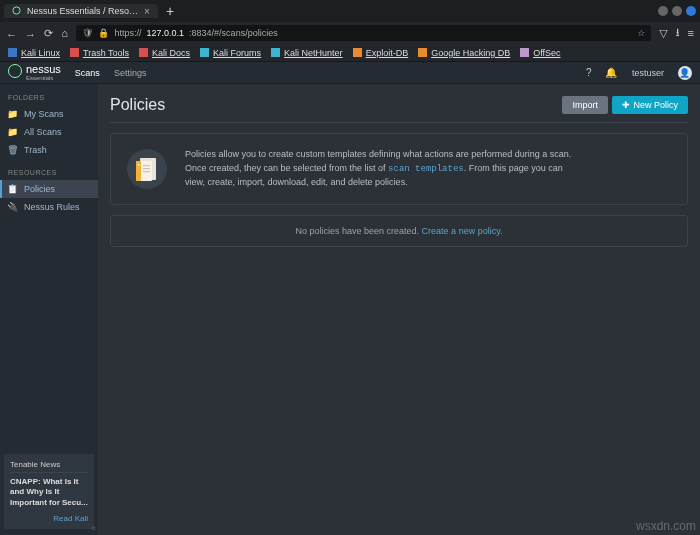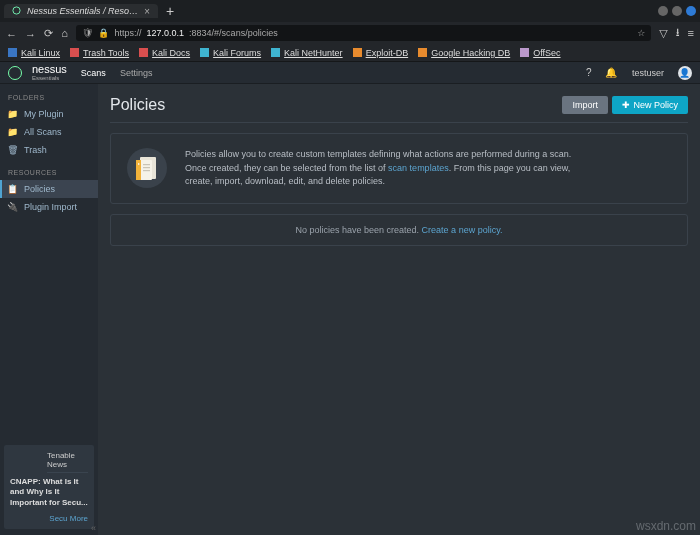--- a/index.html
+++ b/index.html
@@ -1,75 +1,75 @@
 <!DOCTYPE html>
 <html><head>
 <meta charset="utf-8">
 <style>
 * { margin: 0; padding: 0; box-sizing: border-box; font-family: Arial, sans-serif; }
 body { background: #2b3137; color: #ccc; width: 700px; height: 535px; overflow: hidden; font-size: 10px; position: relative; }
 
 
 .tabbar { background: #1c1f22; height: 22px; display: flex; align-items: center; padding: 0 4px; }
-.tab { background: #2a2d30; height: 14px; display: flex; align-items: center; padding: 0 8px; gap: 6px; border-radius: 4px 4px 0 0; font-size: 9px; color: #ddd; font-style: italic; }
+.tab { background: #2a2d30; height: 14px; display: flex; align-items: center; padding: 0 8px; gap: 6px; border-radius: 4px 4px 0 0; font-size: 9px; color: #ddd; }
 .tab .close { font-size: 10px; color: #aaa; }
 .newtab { color: #ccc; margin-left: 8px; font-size: 14px; }
 .winctrl { margin-left: auto; display: flex; gap: 4px; }
 .winctrl span { width: 10px; height: 10px; border-radius: 50%; display: inline-block; }
 
 .addrbar { background: #23262a; height: 22px; display: flex; align-items: center; padding: 0 6px; gap: 8px; }
 .nav-ico { color: #ccc; font-size: 11px; }
 .addr { flex: 1; background: #121416; height: 16px; border-radius: 3px; display: flex; align-items: center; padding: 0 6px; gap: 5px; color: #aaa; font-size: 9px; }
 .addr .host { color: #eee; }
 .right-ico { color: #ccc; font-size: 11px; }
 
 .bookmarks { background: #23262a; height: 18px; display: flex; align-items: center; padding: 0 8px; gap: 10px; border-bottom: 1px solid #151719; }
 .bm { display: flex; align-items: center; gap: 4px; font-size: 9px; color: #ddd; text-decoration: underline; }
 .bm .favicon { width: 9px; height: 9px; }
 
 
 .apphdr { background: #252b32; height: 22px; display: flex; align-items: center; padding: 0 8px; gap: 14px; border-bottom: 1px solid #1a1e22; }
-.logo { display: flex; align-items: center; gap: 10px; color: #fff; }
+.logo { display: flex; align-items: flex-start; gap: 4px; color: #fff; }
 .logo-mark { width: 14px; height: 14px; border: 1.5px solid #7fa; border-radius: 50%; position: relative; }
 .logo-txt { font-size: 11px; font-weight: 400; line-height: 1; }
 .logo-sub { font-size: 6px; color: #aaa; display: block; }
 .hnav { font-size: 9px; color: #aaa; }
 .hnav.active { color: #fff; }
 .hspace { flex: 1; }
 .hico { color: #ccc; font-size: 10px; }
 .user { font-size: 9px; color: #ccc; }
 .avatar { width: 14px; height: 14px; background: #e0e4e8; border-radius: 50%; display: inline-flex; align-items: center; justify-content: center; color: #555; font-size: 9px; }
 
 
 .app { display: flex; height: calc(535px - 62px - 22px); }
 .sidebar { width: 98px; background: #252b32; padding: 6px 0; position: relative; }
 .shdr { font-size: 7px; color: #888; text-transform: uppercase; padding: 4px 8px; letter-spacing: 0.5px; }
 .sitem { display: flex; align-items: center; gap: 6px; padding: 4px 8px; font-size: 9px; color: #9fb8cc; }
 .sitem.active { background: #3b4450; border-left: 2px solid #4fa3d1; padding-left: 6px; }
 .sicon { width: 10px; height: 10px; display: inline-flex; align-items: center; justify-content: center; font-size: 9px; }
 
 .news { position: absolute; bottom: 6px; left: 4px; right: 4px; background: #2f3740; border-radius: 2px; padding: 6px; font-size: 8px; }
-.news .title { display: block; margin-bottom: 4px; color: #ccc; font-size: 8px; padding-bottom: 3px; border-bottom: 1px solid #3a444f; margin-left: 37px; }
+.news .title { display: block; margin-bottom: 4px; color: #ccc; font-size: 8px; padding-bottom: 3px; border-bottom: 1px solid #3a444f; }
 .news .body { color: #ddd; font-size: 8px; line-height: 1.3; font-weight: bold; }
 .news .rm { display: block; text-align: right; color: #5ca4cf; margin-top: 6px; font-size: 8px; }
 
 .collapse-handle { position: absolute; bottom: 2px; right: 2px; color: #666; font-size: 9px; }
 
 .main { flex: 1; background: #2b3137; padding: 12px; }
 .pagehdr { display: flex; align-items: center; margin-bottom: 10px; padding-bottom: 8px; border-bottom: 1px solid #3a424b; }
 .pagehdr h1 { font-size: 16px; font-weight: 400; color: #e2e6ea; }
 .pgspace { flex: 1; }
 .btn { padding: 4px 10px; font-size: 9px; border-radius: 2px; border: none; display: inline-flex; align-items: center; gap: 4px; }
 .btn-import { background: #6a7480; color: #fff; margin-right: 4px; }
 .btn-new { background: #0ea5c6; color: #fff; }
 
 .infobox { border: 1px solid #3a424b; border-radius: 3px; padding: 14px 16px; display: flex; align-items: center; gap: 18px; margin-bottom: 10px; }
 .iconbox { width: 40px; height: 40px; border-radius: 50%; background: #3a424b; display: flex; align-items: center; justify-content: center; }
 .infotext { font-size: 9px; color: #b8bec5; line-height: 1.5; max-width: 400px; }
-.infotext a { color: #5ca4cf; text-decoration: none; }
+.infotext a { color: #5ca4cf; text-decoration: none; font-family: Liberation Mono, monospace; }
 
 .emptybox { border: 1px solid #3a424b; border-radius: 3px; padding: 10px; text-align: center; font-size: 9px; color: #9aa2ab; }
 .emptybox a { color: #5ca4cf; text-decoration: none; }
 
 .wm { position: absolute; right: 4px; bottom: 2px; font-size: 12px; color: #8a8f94; opacity: .6; }
 </style>
 </head>
 <body>
 
 <div class="tabbar">
@@ -174,44 +174,44 @@
   <span class="hico">🔔</span>
   <span class="user">testuser</span>
   <span class="avatar">👤</span>
 </div>
 
 <div class="app">
   <div class="sidebar">
     <div class="shdr">FOLDERS</div>
     <div class="sitem">
         <span class="sicon">📁</span>
-        <span>My Plugin</span>
+        <span>My Scans</span>
       </div>
     <div class="sitem">
         <span class="sicon">📁</span>
         <span>All Scans</span>
       </div>
     <div class="sitem">
         <span class="sicon">🗑</span>
         <span>Trash</span>
       </div>
     <div class="shdr" style="margin-top:6px">RESOURCES</div>
     <div class="sitem active">
         <span class="sicon">📋</span>
         <span>Policies</span>
       </div>
     <div class="sitem">
         <span class="sicon">🔌</span>
-        <span>Plugin Import</span>
+        <span>Nessus Rules</span>
       </div>
 
     <div class="news">
       <span class="title">Tenable News</span>
       <span class="body">CNAPP: What Is It and Why Is It Important for Secu...</span>
-      <span class="rm">Secu More</span>
+      <span class="rm">Read Kali</span>
     </div>
     <span class="collapse-handle">«</span>
   </div>
 
   <div class="main">
     <div class="pagehdr">
       <h1>Policies</h1>
       <span class="pgspace"></span>
       <button class="btn btn-import">Import</button>
       <button class="btn btn-new">

